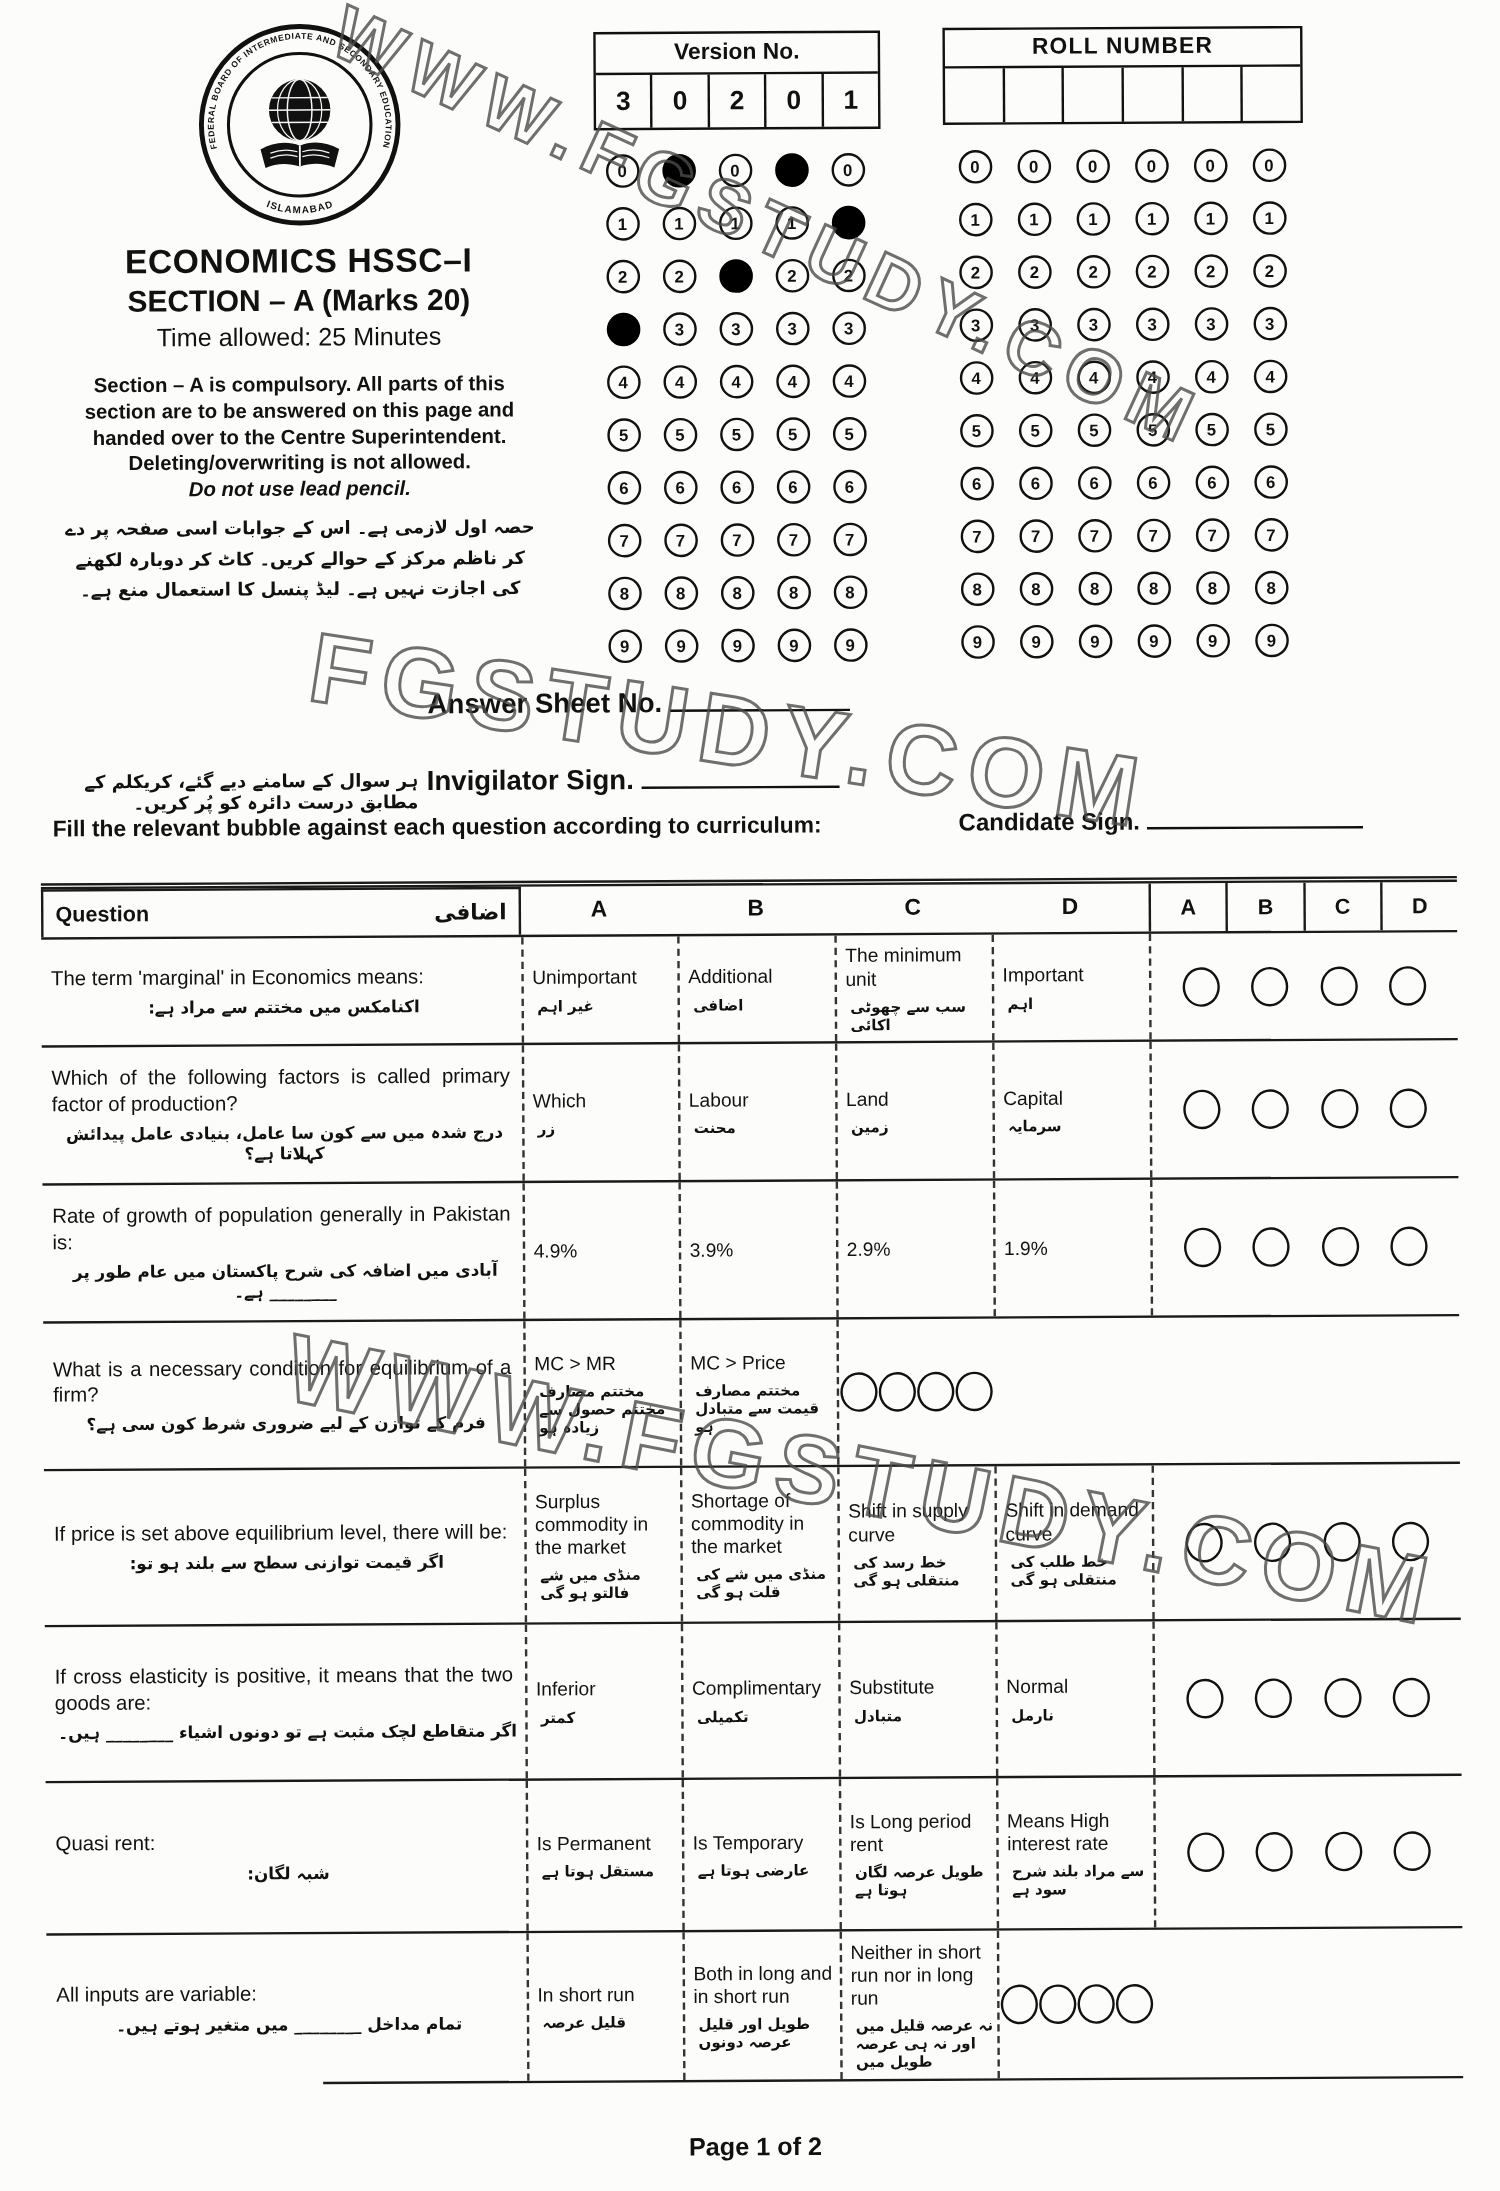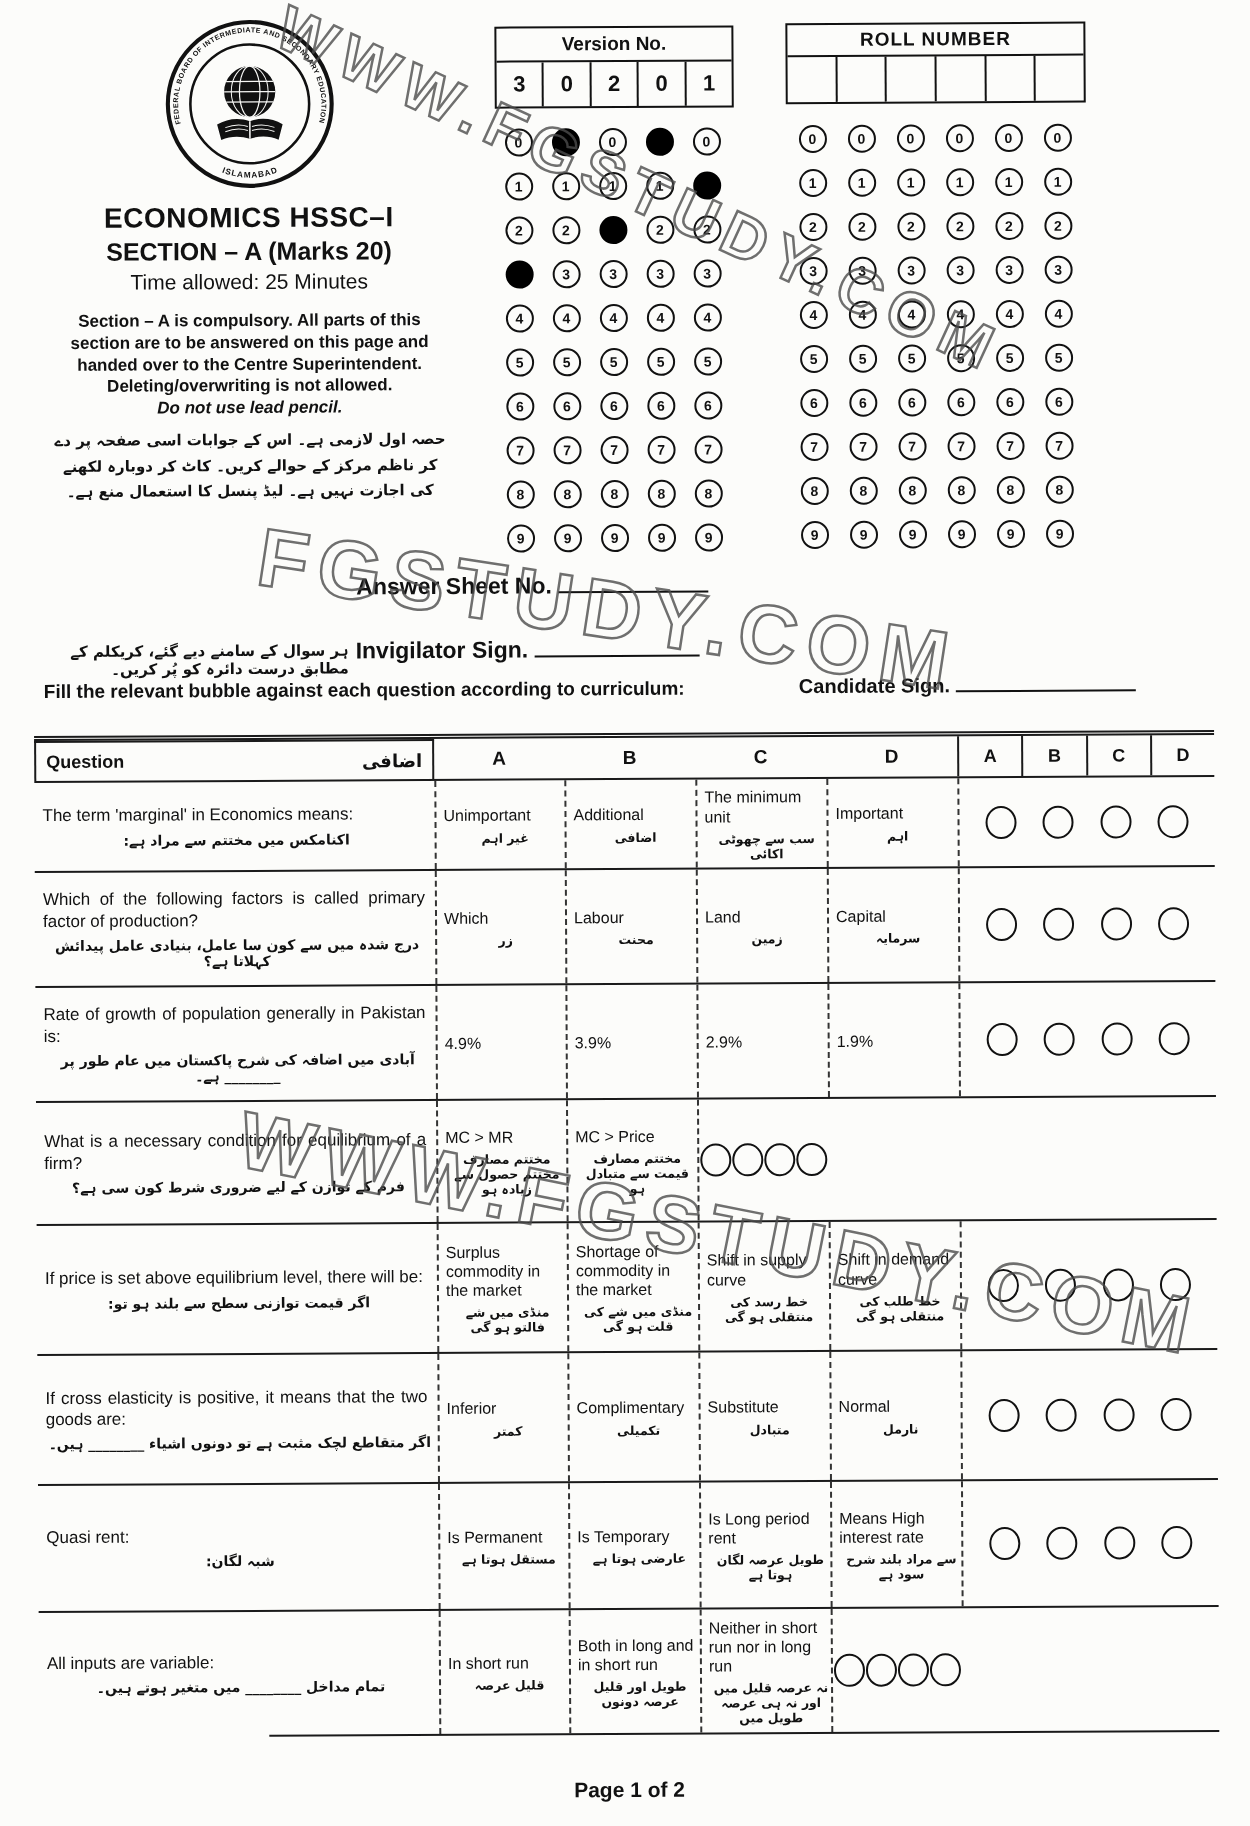--- a/index.html
+++ b/index.html
@@ -74,21 +74,21 @@
   .ahead span{border-left:2px solid #1a1a1a;display:flex;align-items:center;justify-content:center;
               font-size:18px;font-weight:bold;}
   .body-row{border-bottom:2px solid #1a1a1a;position:relative;}
   .body-row:last-child{border-bottom:none;}
   .qcell{padding:6px 4px 6px 8px;display:flex;flex-direction:column;justify-content:center;box-sizing:border-box;}
   .q-en{font-size:17px;line-height:1.25;text-align:justify;padding-right:6px;}
   .q-ur{font-size:14px;margin-top:6px;text-align:center;font-weight:bold;}
   .ocell{border-left:2px dashed #333;padding:6px 2px 4px 7px;display:flex;flex-direction:column;
          justify-content:center;box-sizing:border-box;}
   .o-en{font-size:16px;line-height:1.2;}
-  .o-ur{font-size:12.5px;margin-top:5px;text-align:center;padding-left:4px;font-weight:bold;}
+  .o-ur{font-size:12.5px;margin-top:5px;text-align:left;padding-left:4px;font-weight:bold;}
   .acell{border-left:2px dashed #333;display:flex;align-items:center;justify-content:space-evenly;box-sizing:border-box;}
   .ans-bubble{width:31px;height:33px;border:2.5px solid #111;border-radius:50%;box-sizing:border-box;background:transparent;}
   .bottom-line{position:absolute;left:230px;right:0;bottom:-2px;height:2.5px;background:#1a1a1a;}
 
   .footer{position:absolute;left:0;right:0;top:1778px;text-align:center;font-size:21px;font-weight:bold;z-index:2;}
 </style>
 </head>
 <body>
 
 <div class="page">

